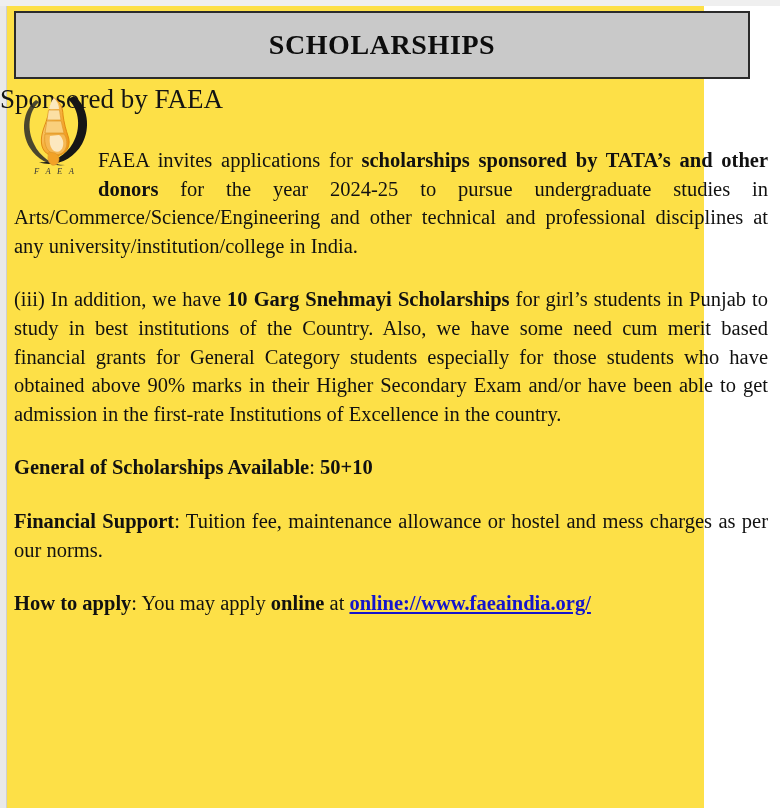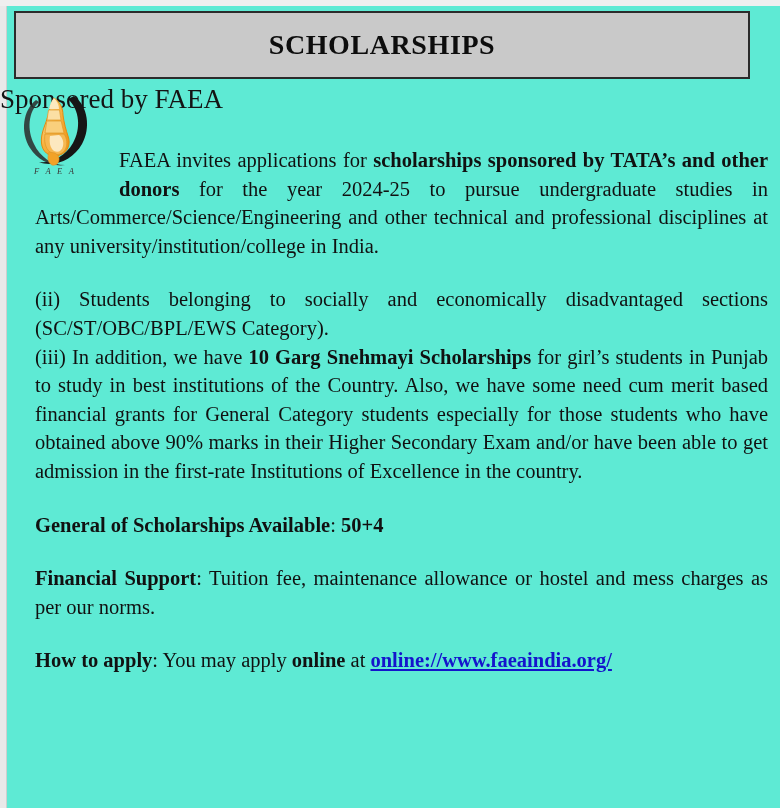--- a/index.html
+++ b/index.html
@@ -9,23 +9,23 @@
   }
   body {
     width: 780px;
     height: 808px;
     font-family: "Liberation Serif", "DejaVu Serif", serif;
     color: #000000;
     overflow: hidden;
   }
   #page {
     position: relative;
-    width: 780px;
+    width: 704px;
     height: 808px;
-    background: #5eead4;
+    background: #fde047;
     box-sizing: border-box;
   }
   
   #edge-left {
     position: absolute;
     left: 0; top: 0;
     width: 6px; height: 808px;
     background: #e9e9e9;
     border-right: 1px solid #cfcfcf;
   }
@@ -85,21 +85,21 @@
     position: absolute;
     left: 14px;
     top: 146px;
     width: 754px;
     font-size: 20.5px;
     line-height: 28.6px;
     text-align: justify;
     color: #111111;
   }
   p { margin: 0; }
-  .para { text-align: justify; margin-left: 21px; }
+  .para { text-align: justify; }
   .para.first {
     text-indent: 0;
   }
   .float-logo-spacer {
     float: left;
     width: 84px;
     height: 40px;
   }
   .gap { height: 25px; }
   b, .b { font-weight: bold; }
@@ -161,27 +161,26 @@
 
   <div id="body-text">
 
     <p class="para first">
       <span class="float-logo-spacer"></span><span>FAEA invites applications for </span><b>scholarships sponsored by TATA’s and other donors</b><span> for the year 2024-25 to pursue undergraduate studies in Arts/Commerce/Science/Engineering and other technical and professional disciplines at any university/institution/college in India.</span>
     </p>
 
     <div class="gap"></div>
 
 
-    <p class="para"><span>(ii) Students belonging to socially and economically disadvantaged sections (SC/ST/OBC/BPL/EWS Category).</span></p>
 
     <p class="para"><span>(iii) In addition, we have </span><b>10 Garg Snehmayi Scholarships</b><span> for girl’s students in Punjab to study in best institutions of the Country. Also, we have some need cum merit based financial grants for General Category students especially for those students who have obtained above 90% marks in their Higher Secondary Exam and/or have been able to get admission in the first-rate Institutions of Excellence in the country.</span></p>
 
     <div class="gap"></div>
 
-    <p class="para nojust"><b>General of Scholarships Available</b><span>: </span><b>50+4</b></p>
+    <p class="para nojust"><b>General of Scholarships Available</b><span>: </span><b>50+10</b></p>
 
     <div class="gap"></div>
 
     <p class="para"><b>Financial Support</b><span>: </span><span>Tuition fee, maintenance allowance or hostel and mess charges as per our norms.</span></p>
 
     <div class="gap"></div>
 
     <p class="para nojust"><b>How to apply</b><span>: </span><span>You may apply </span><b>online</b><span> at </span><a class="link" href="#">online://www.faeaindia.org/</a></p>
 
     <div class="gap"></div>

